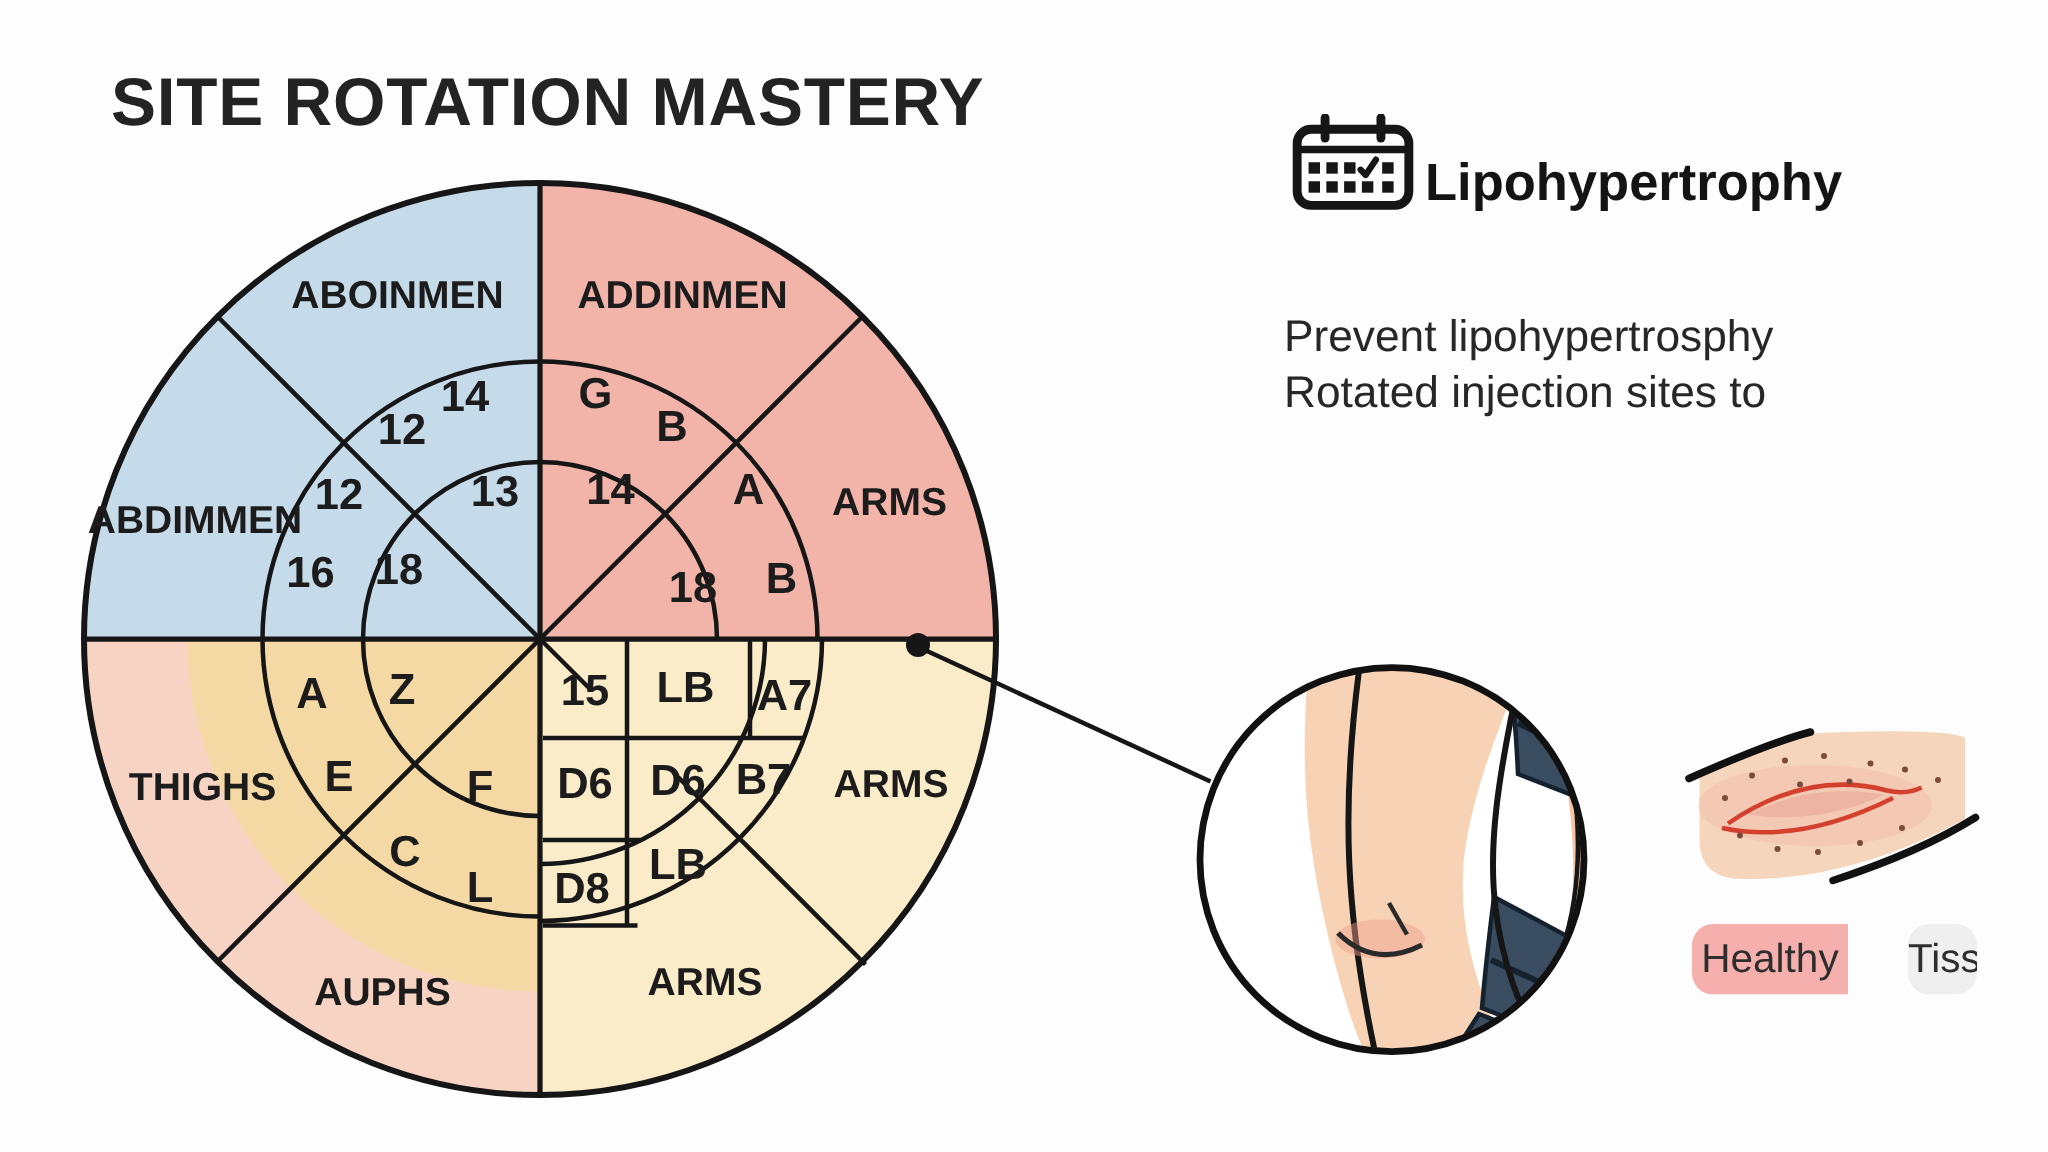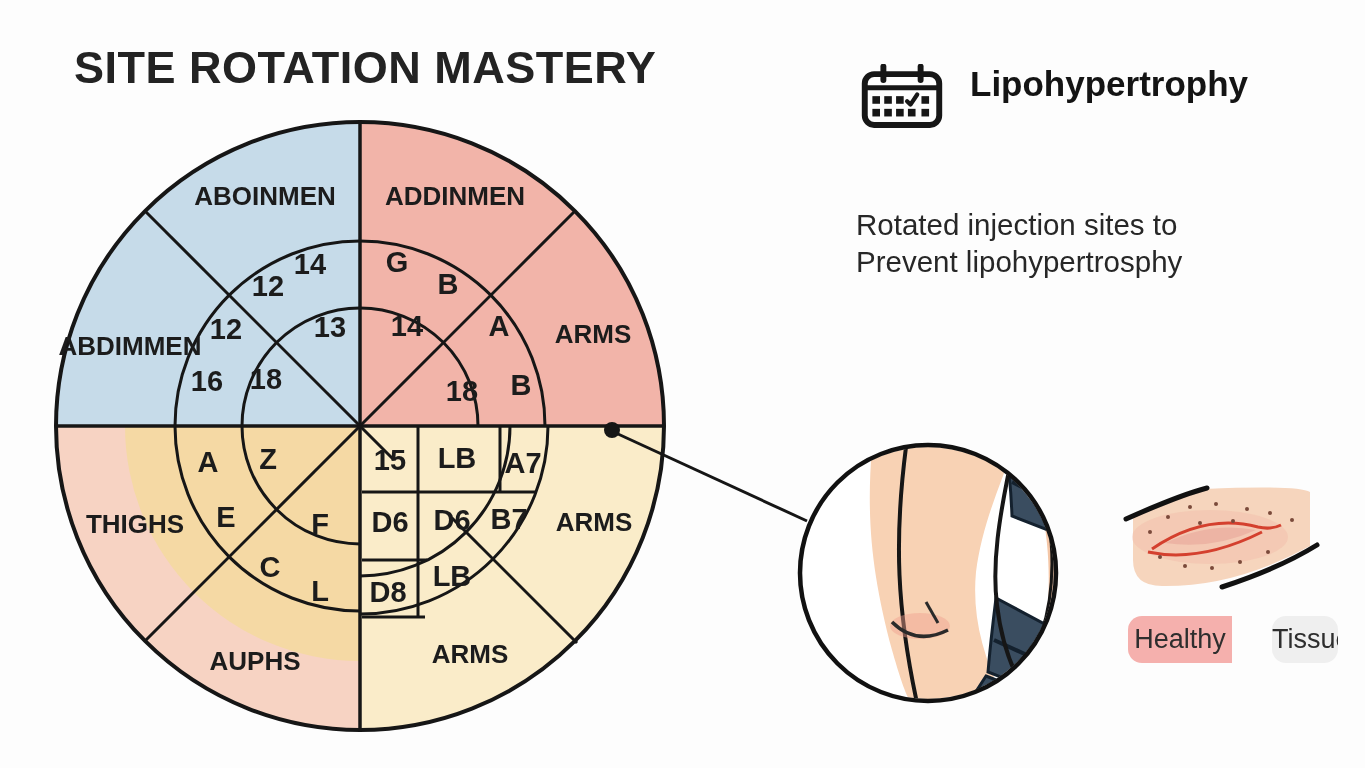--- a/index.html
+++ b/index.html
@@ -8,31 +8,31 @@
     background:#fdfdfd; overflow:hidden;
     font-family:"Liberation Sans", sans-serif;
     color:#222;
   }
   .page-title{
     position:absolute; left:74px; top:42px;
     font-size:45px; font-weight:800; letter-spacing:.5px; color:#232323;
     white-space:nowrap;
   }
   .info-heading-row{
-    position:absolute; left:858px; top:64px;
-    display:flex; align-items:flex-start; gap:24px;
+    position:absolute; left:858px; top:76px;
+    display:flex; align-items:flex-end; gap:4px;
   }
   .info-heading{ font-size:35px; font-weight:800; color:#141414; white-space:nowrap; }
   .info-paragraph{
     position:absolute; left:856px; top:206px;
     font-size:29.5px; line-height:1.27; color:#272727;
   }
   .legend-pill{
     position:absolute; left:1128px; top:616px;
-    width:210px; height:47px; display:flex;
+    width:190px; height:47px; display:flex;
     border-radius:14px; overflow:hidden;
     font-size:27px; color:#2e2e2e;gap:40px;
   }
   .legend-pill .seg{ display:flex; align-items:center; justify-content:center; }
   .seg-healthy{ flex:0 0 104px; background:#f5b0ad; }
   .seg-tissue{ flex:1 1 auto; background:#efefef;border-radius:14px; }
   svg text{ font-family:"Liberation Sans", sans-serif; fill:#1c1c1c; }
   .sect-label{ font-size:26px; font-weight:700; }
   .cell-label{ font-size:29px; font-weight:700; }
   .main-svg{ position:absolute; left:0; top:0; }
@@ -189,22 +189,22 @@
         <rect x="43" y="53" width="9" height="9"></rect>
           <rect x="57" y="53" width="9" height="9"></rect>
         <rect x="73" y="53" width="9" height="9"></rect>
       </g>
       <path d="M56,44 L60,48 L68,36" fill="none" stroke="#161616" stroke-width="5" stroke-linecap="round" stroke-linejoin="round"></path>
     </svg>
     <div class="info-heading">Lipohypertrophy</div>
   </div>
 
   <div class="info-paragraph">
+    <div>Prevent lipohypertrosphy</div>
     <div>Rotated injection sites to</div>
-    <div>Prevent lipohypertrosphy</div>
   </div>
 
   <div class="legend-pill">
     <div class="seg seg-healthy">Healthy</div>
     <div class="seg seg-tissue">Tissue</div>
   </div>
 
 </div>
 
 </body></html>

